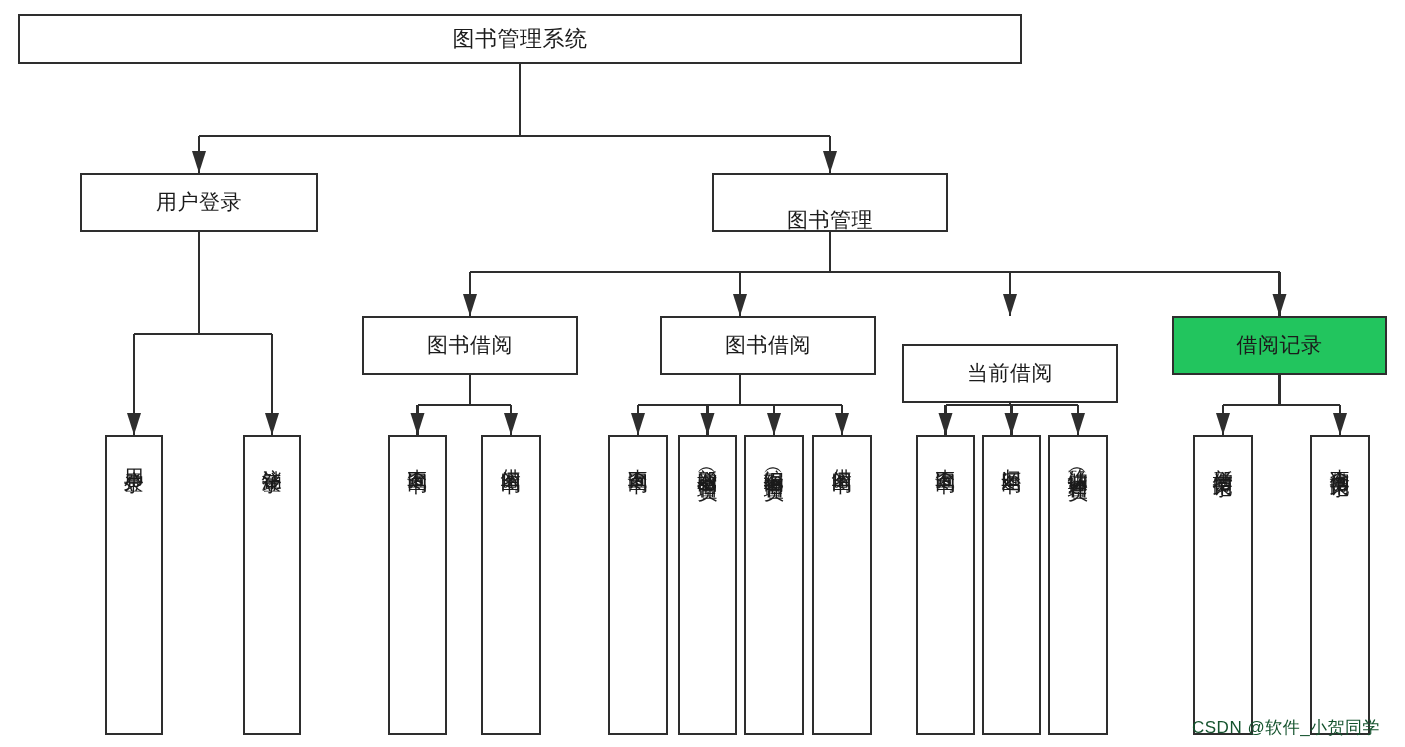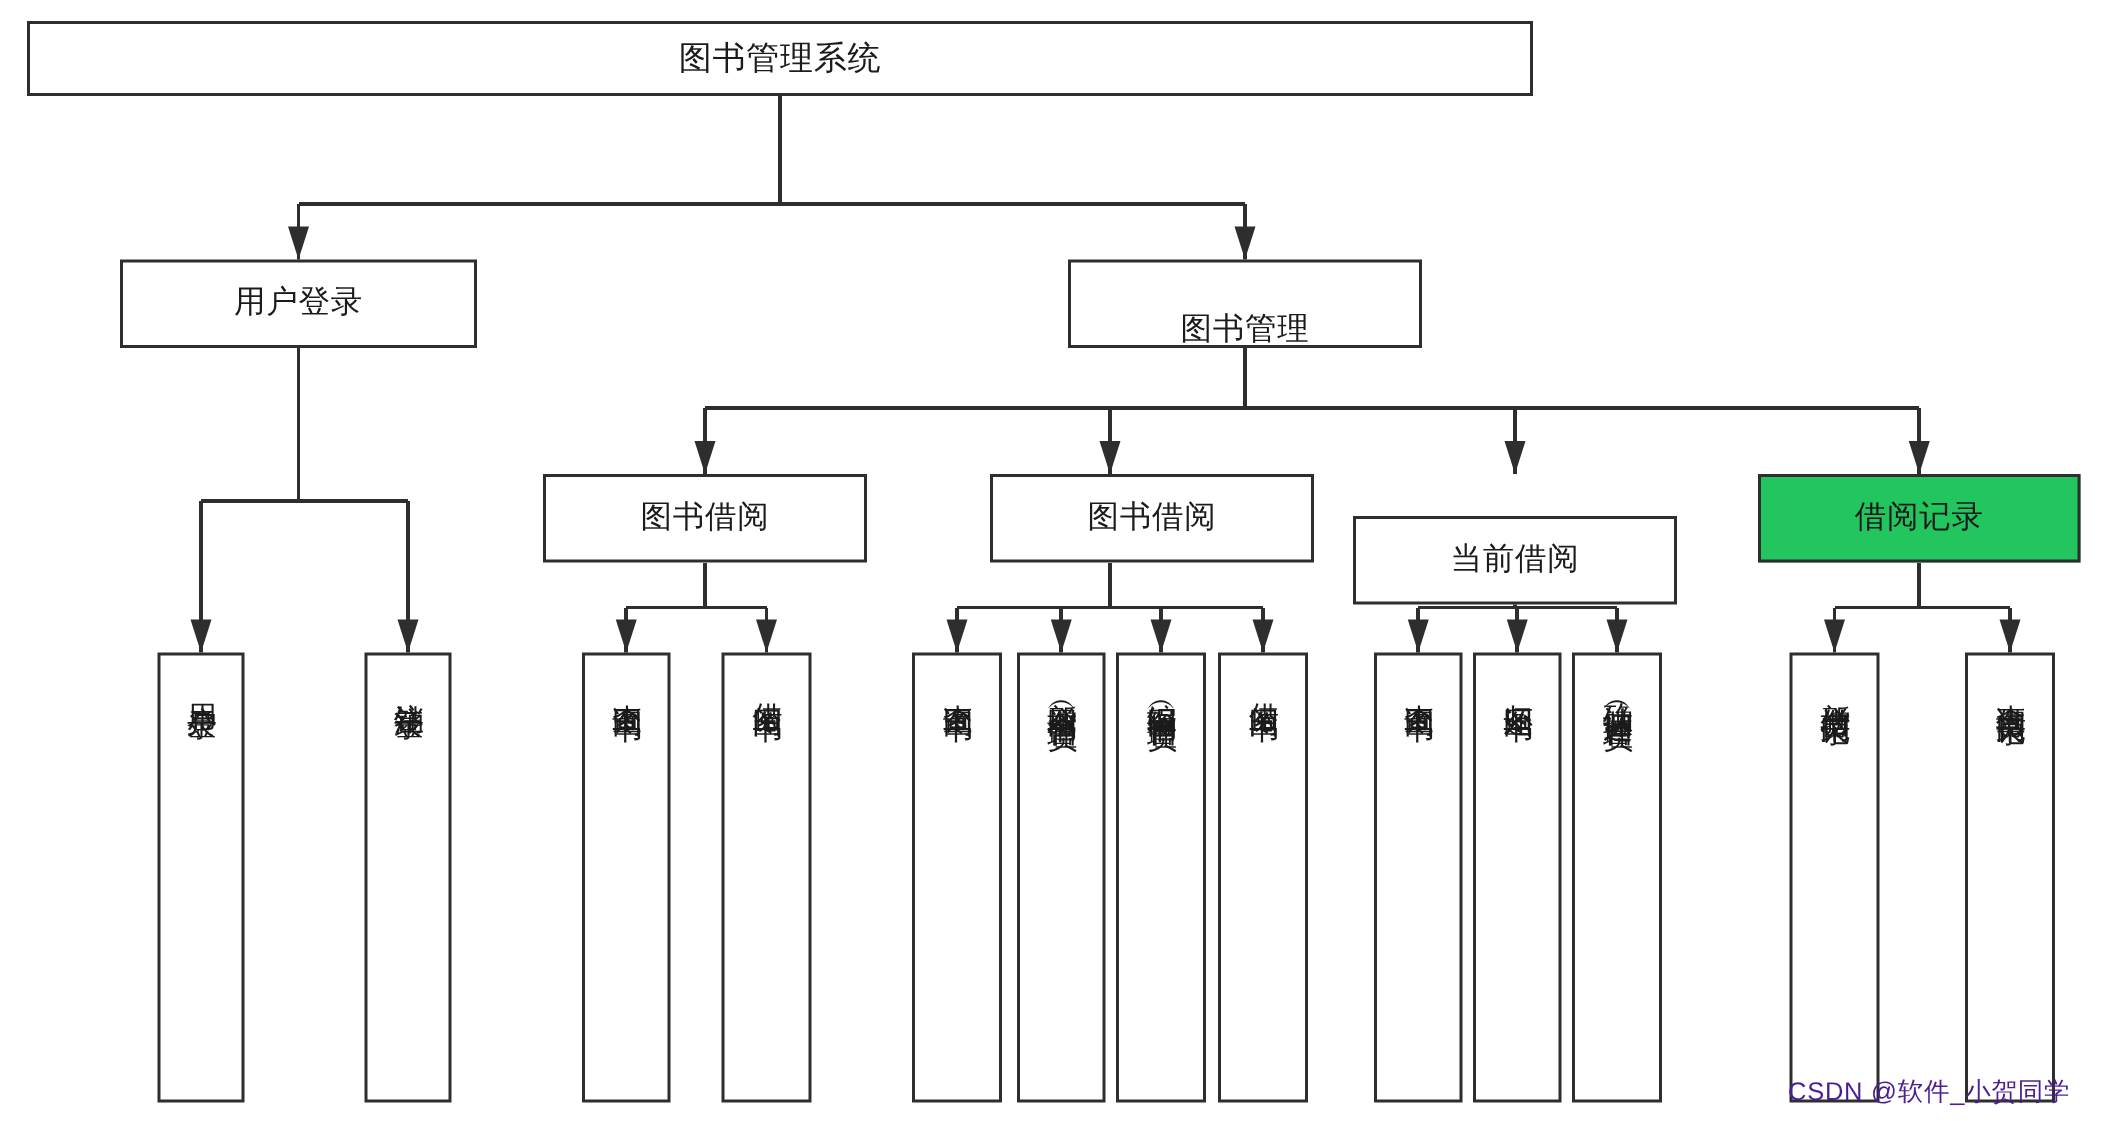--- a/index.html
+++ b/index.html
@@ -185,14 +185,14 @@
       <div class="node level3 leaf" style="left: 1048px; top: 435px; width: 60px; height: 300px; border-color: rgb(46, 46, 46); background: rgb(255, 255, 255);">
         <span class="node-label" style="color: rgb(27, 27, 27);">确认归还（管理员）</span>
       </div>
       <div class="node level3 leaf" style="left: 1193px; top: 435px; width: 60px; height: 300px; border-color: rgb(46, 46, 46); background: rgb(255, 255, 255);">
         <span class="node-label" style="color: rgb(27, 27, 27);">新增借阅记录</span>
       </div>
       <div class="node level3 leaf" style="left: 1310px; top: 435px; width: 60px; height: 300px; border-color: rgb(46, 46, 46); background: rgb(255, 255, 255);">
         <span class="node-label" style="color: rgb(27, 27, 27);">查询借阅记录</span>
       </div>
     </div>
-  <div class="watermark" style="left: 1192px; top: 716px; color: #4c1d95;">CSDN @软件_小贺同学</div>
+  <div class="watermark" style="left: 1192px; top: 716px; color: #14532d;">CSDN @软件_小贺同学</div>
 </div>
 
 </body></html>

